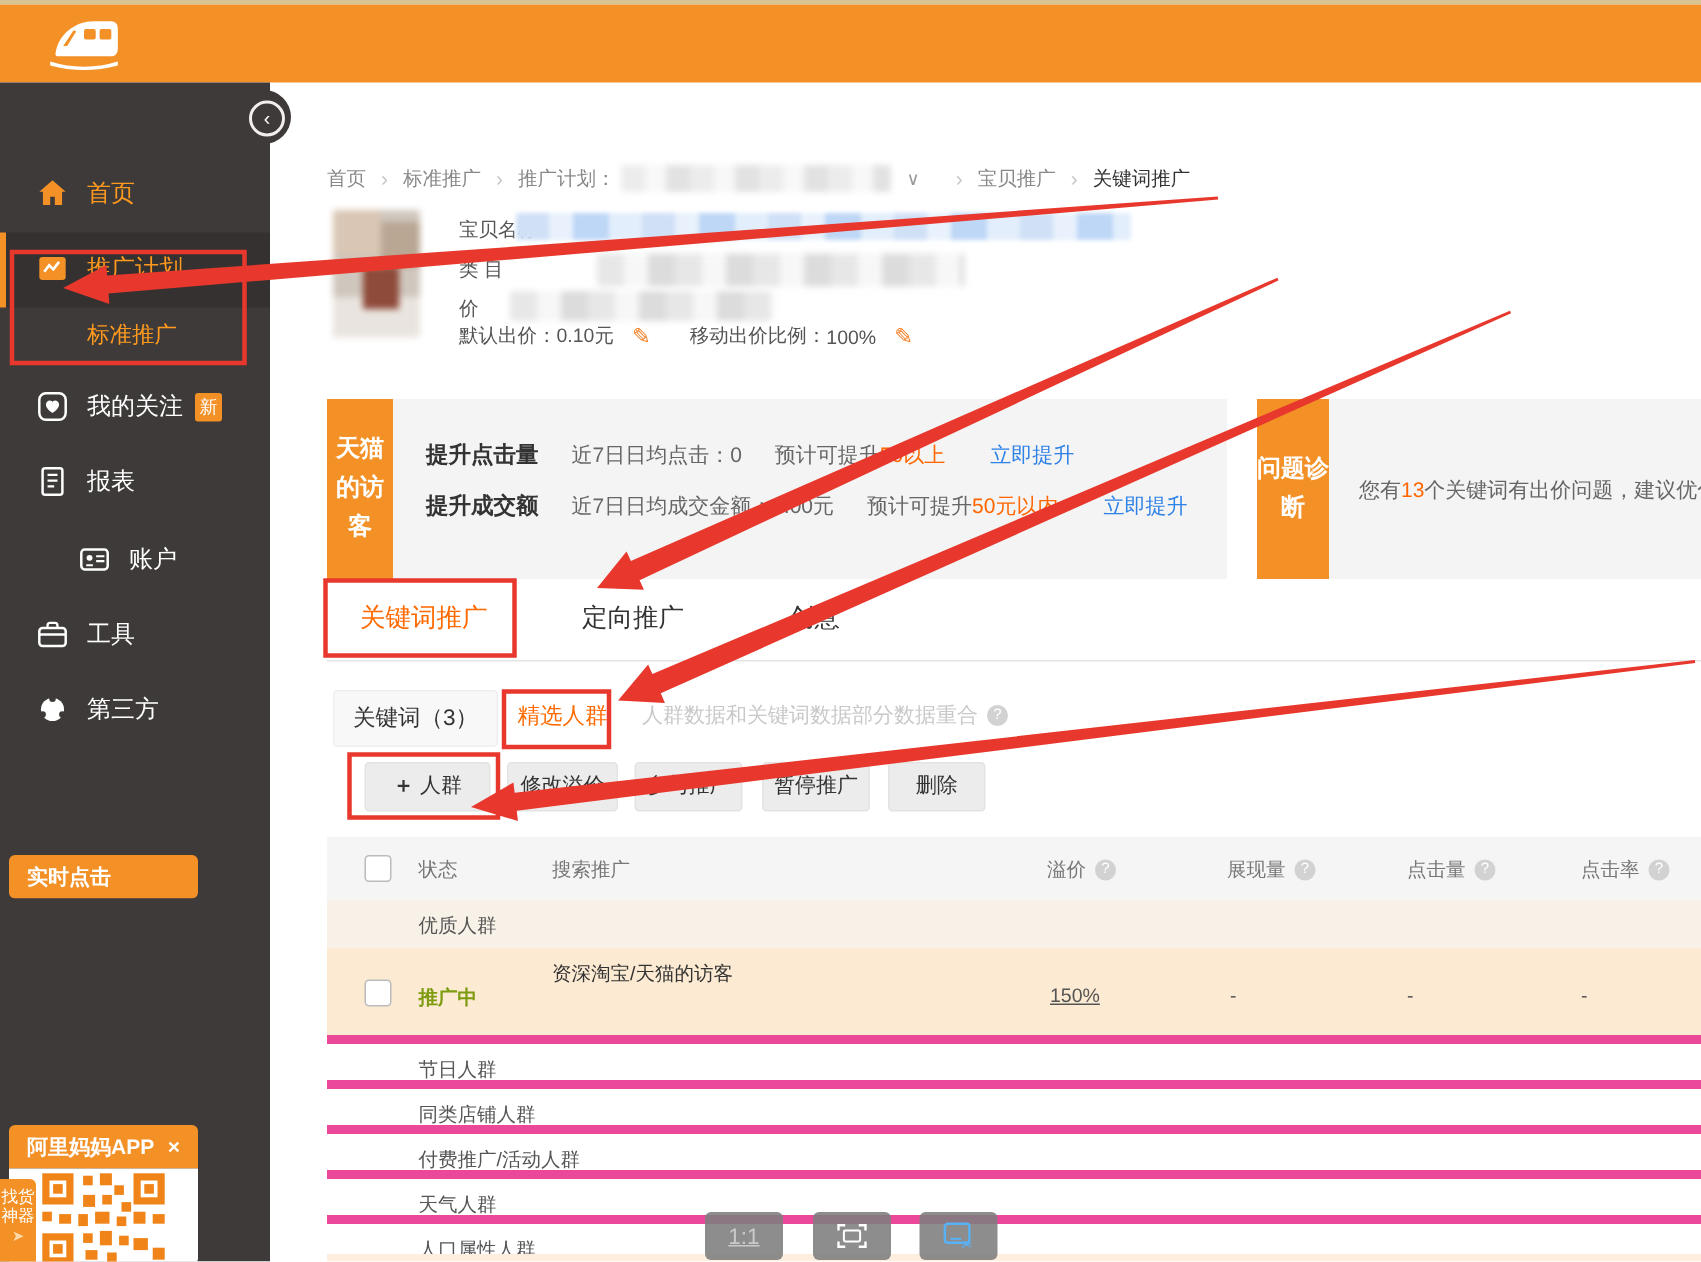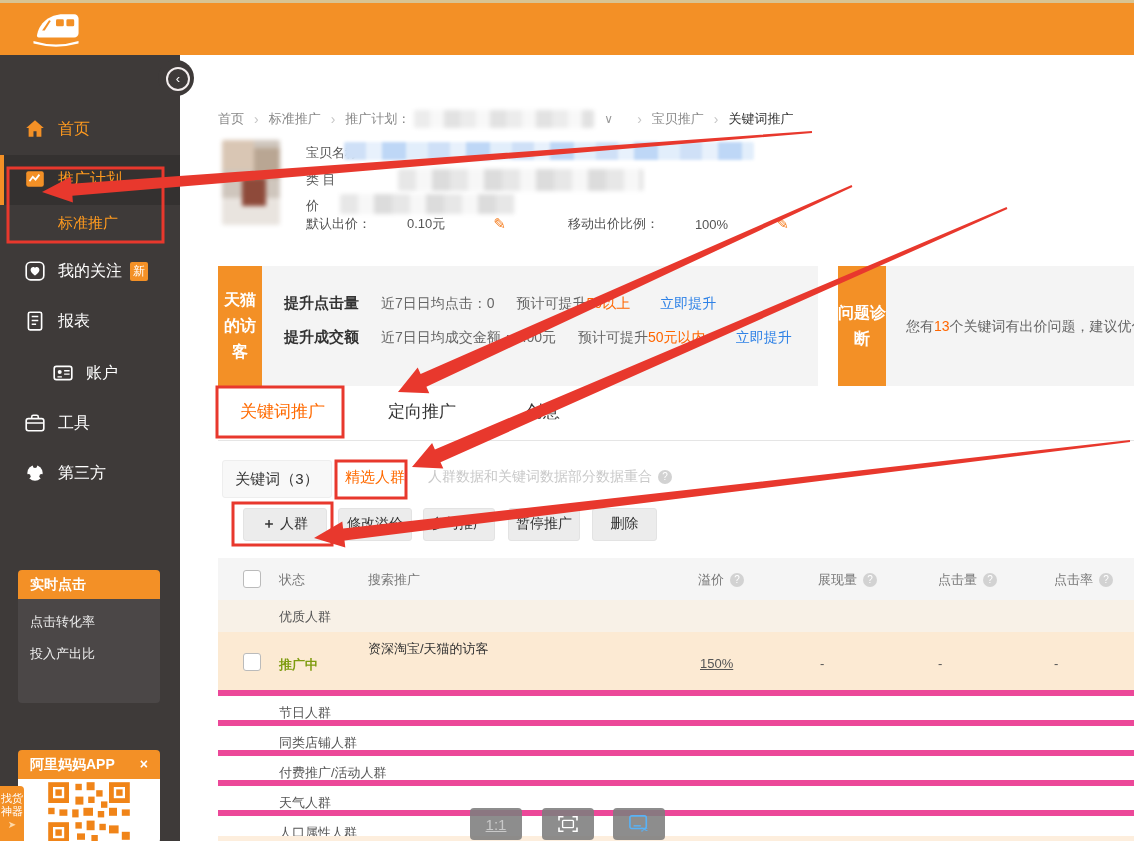--- a/index.html
+++ b/index.html
@@ -19,21 +19,21 @@
   .collapse-ring{left:166px;top:67px;width:20px;height:20px;border-radius:50%;border:2px solid #f3eded;
                  color:#fff;font-size:13px;line-height:19px;text-align:center;cursor:pointer;}
   .nav-item{left:0;width:180px;height:42px;display:flex;align-items:center;color:#fff;font-size:16px;cursor:pointer;}
   .nav-item .nicon{width:22px;height:22px;margin-left:24px;margin-right:12px;flex:0 0 auto;}
   .nav-orange{color:#ff9a1e;}
   .nav-active-bg{left:0;top:155px;width:180px;height:50px;background:#343130;}
   .nav-bar{left:0;top:155px;width:4px;height:50px;background:#f39026;}
   .badge-new{display:inline-block;margin-left:8px;background:#f39026;color:#fff;font-size:12px;
              padding:1px 3px;border-radius:2px;}
   .subnav{left:58px;font-size:15px;color:#ff9a1e;cursor:pointer;}
-  .side-box{left:18px;width:142px;border-radius:4px;overflow:hidden;}
+  .side-box{left:6px;width:126px;border-radius:4px;overflow:hidden;}
   .side-box-head{background:#f39026;color:#fff;font-size:14px;font-weight:bold;
                  height:29px;line-height:29px;padding:0 12px;display:flex;justify-content:space-between;}
   .rt-body{background:#4b4747;padding:14px 12px 18px;}
   .rt-link{color:#eee;font-size:13px;margin-bottom:14px;cursor:pointer;}
   .app-body{background:#fff;height:64px;display:flex;justify-content:center;overflow:hidden;}
   .side-tag{left:0;top:786px;width:24px;height:56px;background:#f39026;border-radius:0 4px 4px 0;
             color:#fff;font-size:11px;line-height:13px;text-align:center;padding-top:6px;cursor:pointer;}
   .side-tag .arrow{color:#ffd9a8;font-size:10px;}
   
   .crumbs{left:218px;top:110px;display:flex;align-items:center;font-size:13px;color:#888;}
@@ -49,21 +49,21 @@
     background:
       linear-gradient(#d9c6b4,#d9c6b4) 0 0/32px 30px no-repeat,
       linear-gradient(#b9a693,#b9a693) 32px 8px/26px 30px no-repeat,
       linear-gradient(#8e4a3a,#8e4a3a) 20px 38px/24px 28px no-repeat,
       linear-gradient(#e9e4df,#e9e4df) 0 58px/58px 27px no-repeat,#cfc6bd;}
   .plabel{font-size:13px;color:#555;}
   .blur-gray{border-radius:2px;filter:blur(2px);
              background:repeating-linear-gradient(90deg,#e7e7e7 0 18px,#f7f7f7 18px 34px,#dcdcdc 34px 52px);}
   .blur-blue{border-radius:2px;filter:blur(1.5px);
              background:repeating-linear-gradient(90deg,#cfe0f7 0 22px,#e8f1fc 22px 38px,#bed7f6 38px 62px,#e2eefb 62px 84px);}
-  .bidline{left:306px;top:215px;display:flex;align-items:center;font-size:13px;color:#555;gap:36px;}
+  .bidline{left:306px;top:215px;display:flex;align-items:center;font-size:13px;color:#555;}
   .edit-ic{color:#f57d1f;font-size:15px;margin:0 26px 0 12px;cursor:pointer;}
   
   .opt-tab{background:#f39026;color:#fff;font-size:16px;font-weight:bold;text-align:center;
            display:flex;align-items:center;justify-content:center;line-height:26px;}
   .panel{background:#f4f4f4;}
   .opt-row{position:absolute;left:22px;display:flex;align-items:center;font-size:14px;color:#666;}
   .opt-title{color:#333;font-weight:bold;font-size:15px;margin-right:22px;}
   .opt-detail{margin-right:22px;}
   .orange-v{color:#ff6600;}
   .blue-link{color:#2f82e6;cursor:pointer;margin-left:30px;}
@@ -173,24 +173,20 @@
       <circle cx="4" cy="13" r="2" fill="#3e3a39"></circle>
       <circle cx="16" cy="13" r="2" fill="#3e3a39"></circle>
     </svg>
   <span>第三方</span>
 </div>
 
 <div class="abs side-box" style="top:570px;">
   <div class="side-box-head">
       <span>实时点击</span>
     </div>
-  <div class="rt-body">
-    <div class="rt-link">点击转化率</div>
-    <div class="rt-link" style="margin-bottom:22px;">投入产出比</div>
-  </div>
 </div>
 
 <div class="abs side-box" style="top:750px;">
   <div class="side-box-head">
     <span>阿里妈妈APP</span>
     <span style="cursor:pointer;">×</span>
   </div>
   <div class="app-body">
     <svg width="110" height="64" viewBox="0 0 110 80">
       <g fill="#f08418">

